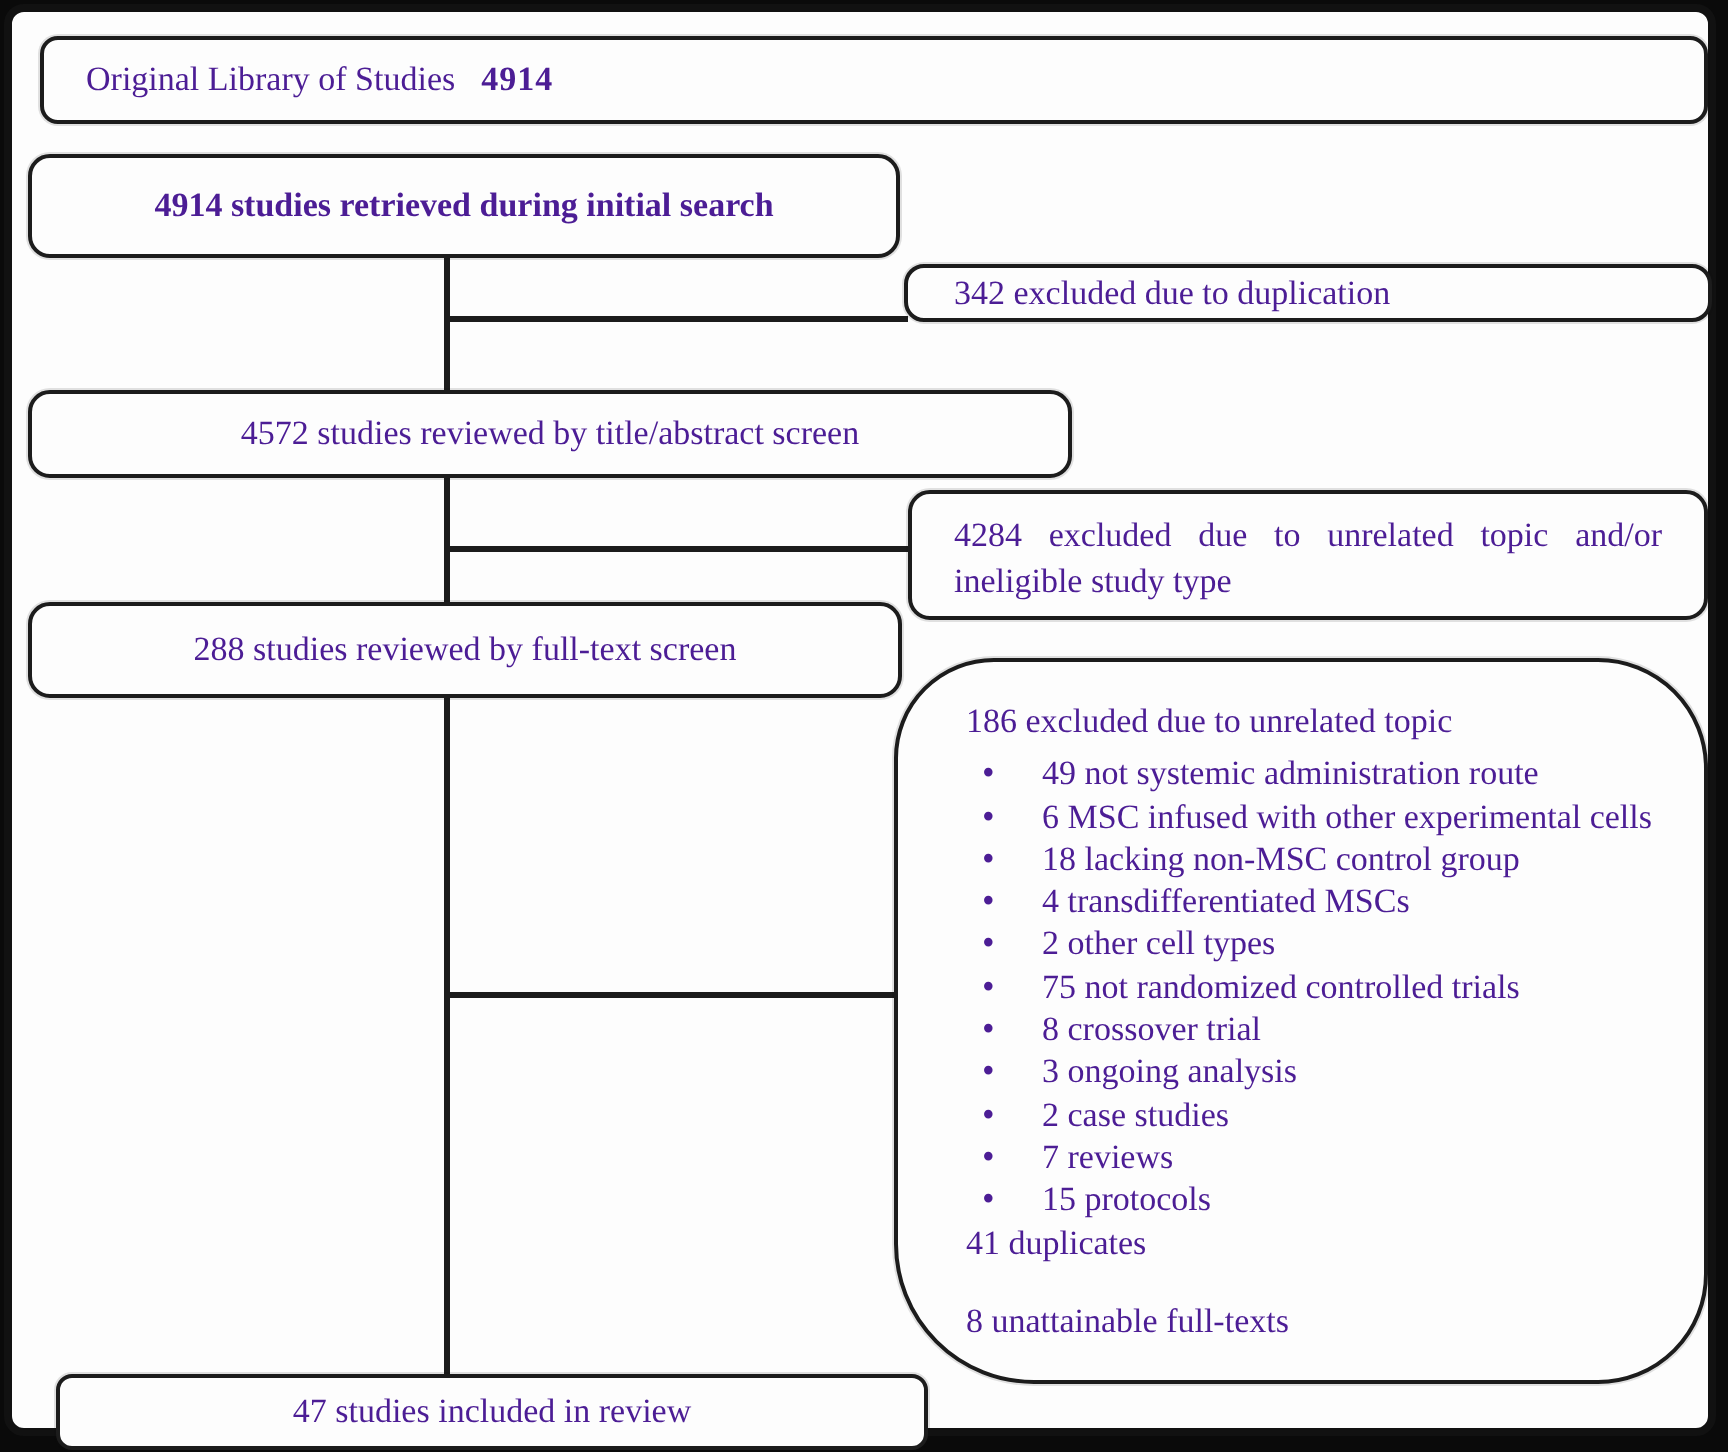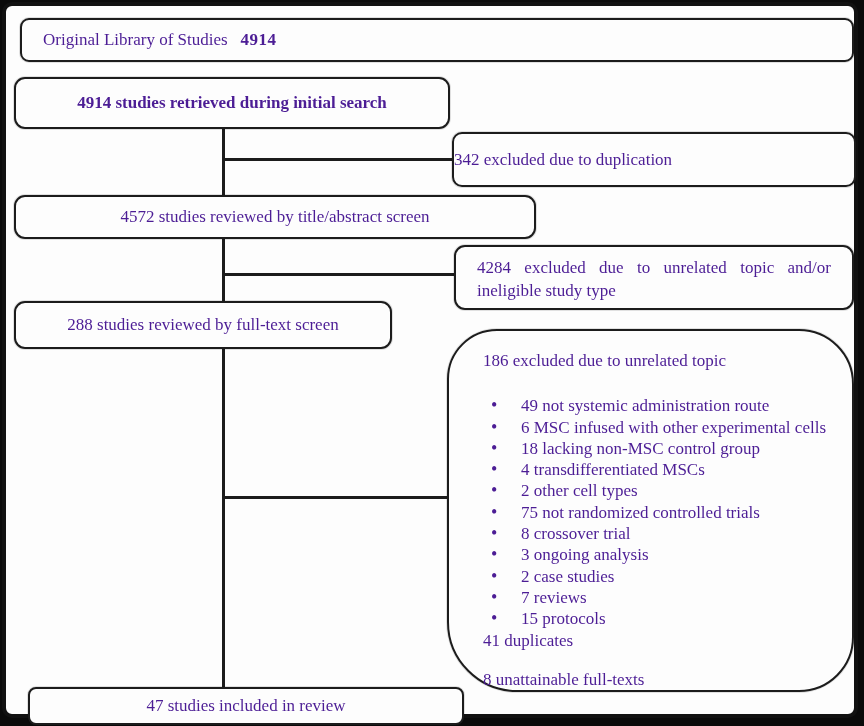--- a/index.html
+++ b/index.html
@@ -48,38 +48,38 @@
     border-radius: 10px;
   }
   #title-box {
     left: 14px; top: 12px; width: 834px; height: 44px;
     border-radius: 9px;
     padding-left: 21px;
   }
   #title-box .count { font-weight: bold; margin-left: 13px; letter-spacing: 0.5px; }
   #box-retrieved  { left: 8px;  top: 71px;  width: 436px; height: 52px; font-weight: bold; }
   #box-title-abstract { left: 8px; top: 189px; width: 522px; height: 44px; }
-  #box-fulltext   { left: 8px;  top: 295px; width: 378px; height: 48px; }
+  #box-fulltext   { left: 8px;  top: 295px; width: 437px; height: 48px; }
   #box-included   { left: 22px; top: 681px; width: 436px; height: 38px; border-radius: 8px; }
-  #box-duplication { left: 446px; top: 126px; width: 404px; height: 55px; }
+  #box-duplication { left: 446px; top: 126px; width: 404px; height: 29px; padding-left: 23px; }
   #box-unrelated {
     left: 448px; top: 239px; width: 400px; height: 65px;
     border-radius: 11px;
     padding: 9px 21px 0 21px;
     text-align: justify;
     line-height: 23px;
     display: block;
   }
   #box-detail {
     left: 441px; top: 323px; width: 407px; height: 363px;
     border-radius: 50px 55px 55px 70px;
     padding: 19px 18px 0 34px;
     line-height: 21.3px;
   }
-  #box-detail .heading { margin-bottom: 24px; }
+  #box-detail .heading { margin-bottom: 5px; }
   #box-detail ul {
     list-style: none;
     margin: 0;
     padding: 0 0 0 38px;
   }
   #box-detail li {
     position: relative;
     line-height: 21.3px;
   }
   #box-detail li .bullet-dot {

